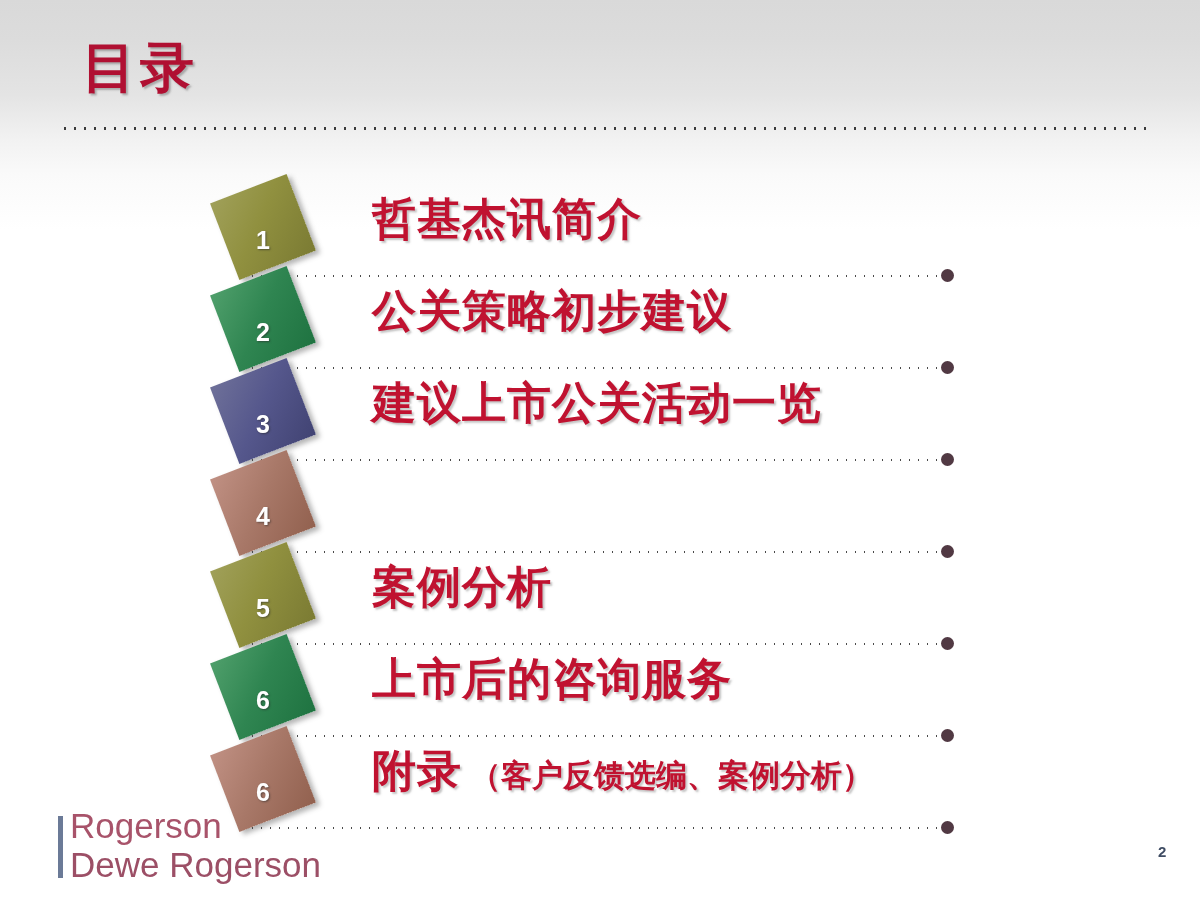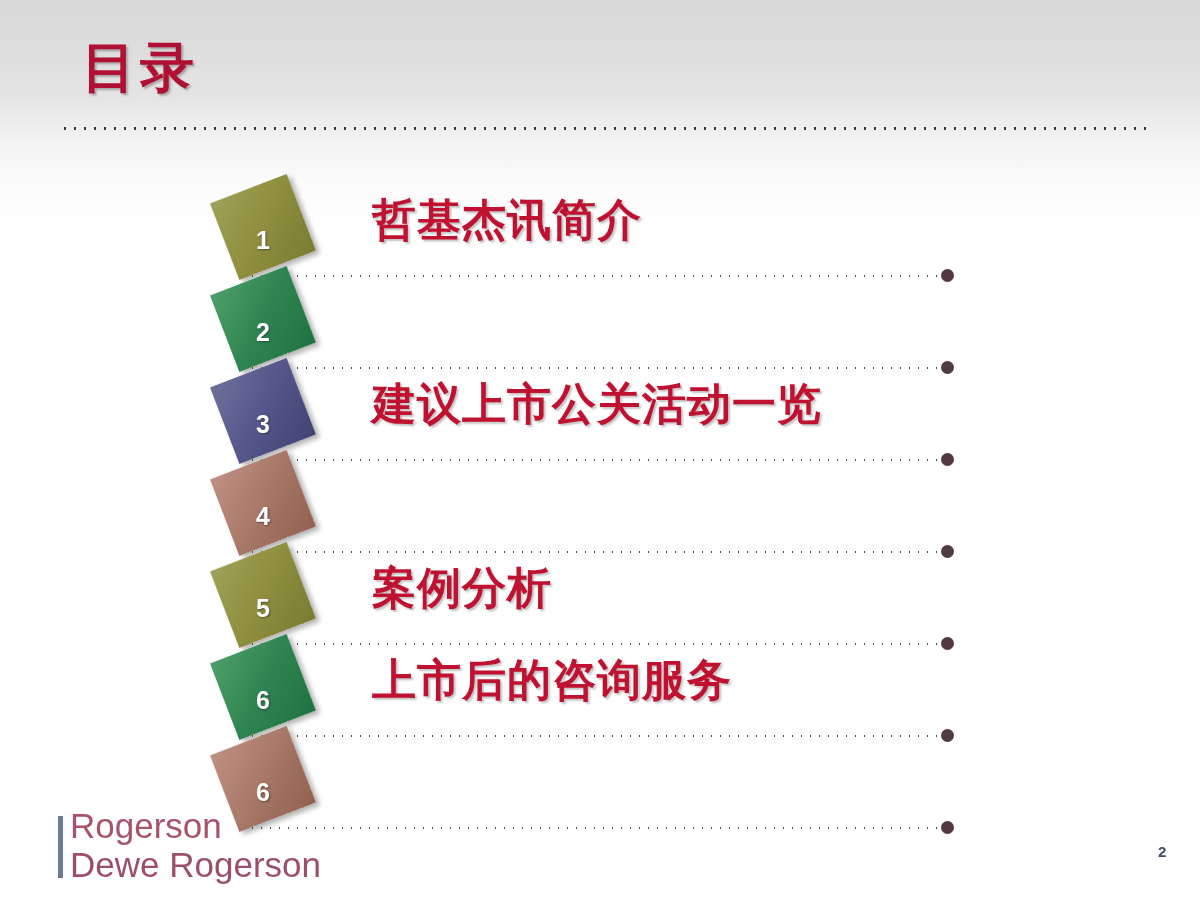--- a/index.html
+++ b/index.html
@@ -102,21 +102,21 @@
     font-weight: bold;
     font-size: 25px;
     text-shadow: 1px 1px 2px rgba(40,40,40,0.55);
   }
 
   
   .item-text {
     position: absolute;
     left: 372px;
     top: 14px;
-    font-family: Liberation Sans, sans-serif;
+    font-family: Liberation Serif, serif;
     font-weight: bold;
     font-size: 44px;
     line-height: 56px;
     letter-spacing: 1px;
     color: #c01230;
     text-shadow: 2px 2px 2px rgba(150,150,150,0.55);
     white-space: nowrap;
   }
   .item-text .sub {
     font-size: 31px;
@@ -213,20 +213,23 @@
       </div>
       <div class="row-rule"></div>
       <div class="row-bullet"></div>
     </div>
 
     <div class="agenda-row">
       <div class="diamond-wrap">
         <div class="diamond c-green"></div>
         <div class="diamond-num">2</div>
       </div>
+      <div class="item-text">
+        <span>公关策略初步建议</span>
+      </div>
       <div class="row-rule"></div>
       <div class="row-bullet"></div>
     </div>
 
     <div class="agenda-row">
       <div class="diamond-wrap">
         <div class="diamond c-blue"></div>
         <div class="diamond-num">3</div>
       </div>
       <div class="item-text">
@@ -266,20 +269,23 @@
         <span>上市后的咨询服务</span>
       </div>
       <div class="row-rule"></div>
       <div class="row-bullet"></div>
     </div>
 
     <div class="agenda-row">
       <div class="diamond-wrap">
         <div class="diamond c-brown"></div>
         <div class="diamond-num">6</div>
+      </div>
+      <div class="item-text">
+        <span>附录</span><span class="sub">（客户反馈选编、案例分析）</span>
       </div>
       <div class="row-rule"></div>
       <div class="row-bullet"></div>
     </div>
 
   </div>
 
   <div class="logo">
     <div class="logo-bar"></div>
     <div class="logo-text">Rogerson</div>

